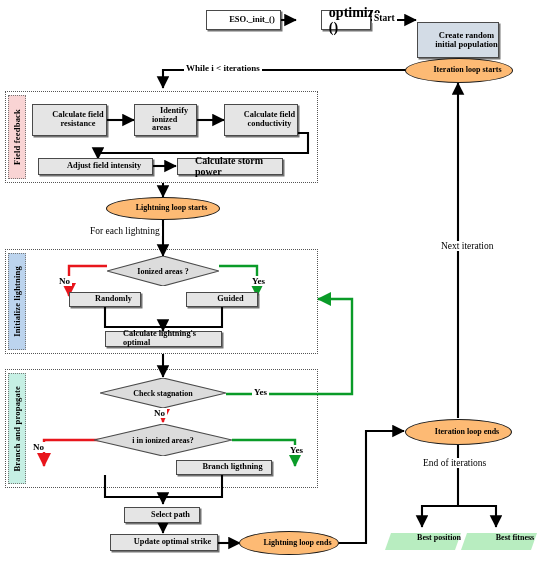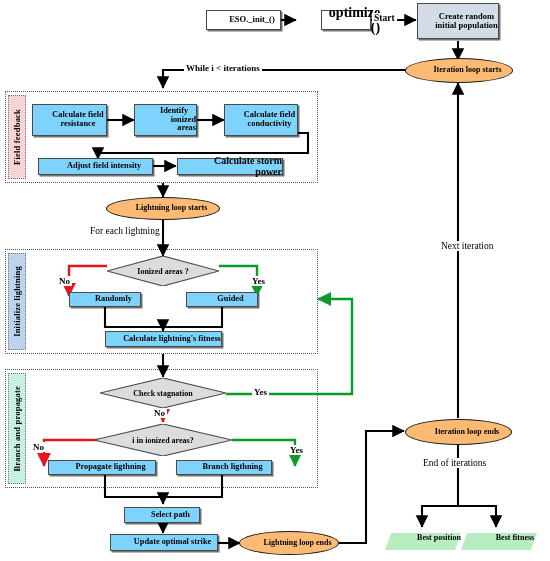--- a/index.html
+++ b/index.html
@@ -1,23 +1,23 @@
 <!DOCTYPE html>
 <html><head>
 <meta charset="utf-8">
 <style>
   html,body{margin:0;padding:0;background:#ffffff;}
   body{font-family:"Liberation Serif",serif;}
   #canvas{position:relative;width:550px;height:561px;background:#ffffff;overflow:hidden;}
 
   
   .node{position:absolute;box-sizing:border-box;display:flex;align-items:center;
-        justify-content:center;text-align:right;line-height:1.08;padding-left:17px;}
-
-  .box{background:#7dd3fc;border:1px solid #4a4a4a;
+        justify-content:center;text-align:left;line-height:1.08;padding-left:17px;}
+
+  .box{background:#e5e5e5;border:1px solid #4a4a4a;
        box-shadow:1.5px 1.5px 0 rgba(0,0,0,.55);
        font-weight:bold;color:#000;}
   .box.plain{background:#ffffff;box-shadow:1.5px 1.5px 0 rgba(0,0,0,.55);}
   .box.bluegrey{background:#d3dce6;}
 
   .ellipse{background:#fdba74;border:1.3px solid #1a1a1a;border-radius:50%;
            font-weight:bold;color:#000;}
 
   .diamond-wrap{position:absolute;}
   .diamond-wrap svg{position:absolute;left:0;top:0;}
@@ -128,21 +128,21 @@
   </svg>
 
   <div class="node box plain" style="left:206px;top:10px;width:75px;height:20px;font-size:8.5px;">
     <span>ESO._init_()</span>
   </div>
 
   <div class="node box plain" style="left:297px;top:10px;width:50px;height:20px;font-size:14px;margin-left:24px;">
     <span>optimize ()</span>
   </div>
 
-  <div class="node box bluegrey" style="left:417px;top:3px;width:82px;height:36px;font-size:8.5px;flex-direction:column;">
+  <div class="node box bluegrey" style="left:417px;top:22px;width:82px;height:36px;font-size:8.5px;flex-direction:column;">
     <span>Create random</span>
     <span>initial population</span>
   </div>
 
   <div class="node ellipse" style="left:405px;top:58px;width:108px;height:25px;font-size:8px;">
     <span>Iteration loop starts</span>
   </div>
 
   <div class="node box" style="left:32px;top:104px;width:75px;height:32px;font-size:8.3px;flex-direction:column;">
     <span>Calculate field</span>
@@ -182,44 +182,41 @@
 
   <div class="node box" style="left:69px;top:292px;width:72px;height:15px;font-size:8.3px;">
     <span>Randomly</span>
   </div>
 
   <div class="node box" style="left:186px;top:292px;width:72px;height:15px;font-size:8.3px;">
     <span>Guided</span>
   </div>
 
   <div class="node box" style="left:105px;top:331px;width:117px;height:16px;font-size:8.3px;">
-    <span>Calculate lightning's fitness</span>
+    <span>Calculate lightning's optimal</span>
   </div>
 
   <div class="diamond-wrap" style="left:94px;top:424px;width:138px;height:32px;">
     <svg width="138" height="32" viewBox="0 0 138 32">
       <polygon points="69,0 138,16 69,32 0,16" fill="#dcdcdc" stroke="#4a4a4a" stroke-width="1.2"></polygon>
     </svg>
     <div class="diamond-label" style="font-size:8px;">
       <span>i in ionized areas?</span>
     </div>
   </div>
 
   <div class="diamond-wrap" style="left:100px;top:378px;width:126px;height:30px;">
     <svg width="126" height="30" viewBox="0 0 126 30">
       <polygon points="63,0 126,15 63,30 0,15" fill="#dcdcdc" stroke="#4a4a4a" stroke-width="1.2"></polygon>
     </svg>
     <div class="diamond-label" style="font-size:8px;">
       <span>Check stagnation</span>
     </div>
   </div>
 
-  <div class="node box" style="left:48px;top:460px;width:108px;height:15px;font-size:8.3px;">
-    <span>Propagate ligthning</span>
-  </div>
 
   <div class="node box" style="left:176px;top:460px;width:96px;height:15px;font-size:8.3px;">
     <span>Branch ligthning</span>
   </div>
 
   <div class="node box" style="left:124px;top:507px;width:76px;height:16px;font-size:8.3px;">
     <span>Select path</span>
   </div>
 
   <div class="node box" style="left:110px;top:534px;width:108px;height:17px;font-size:8.3px;">

